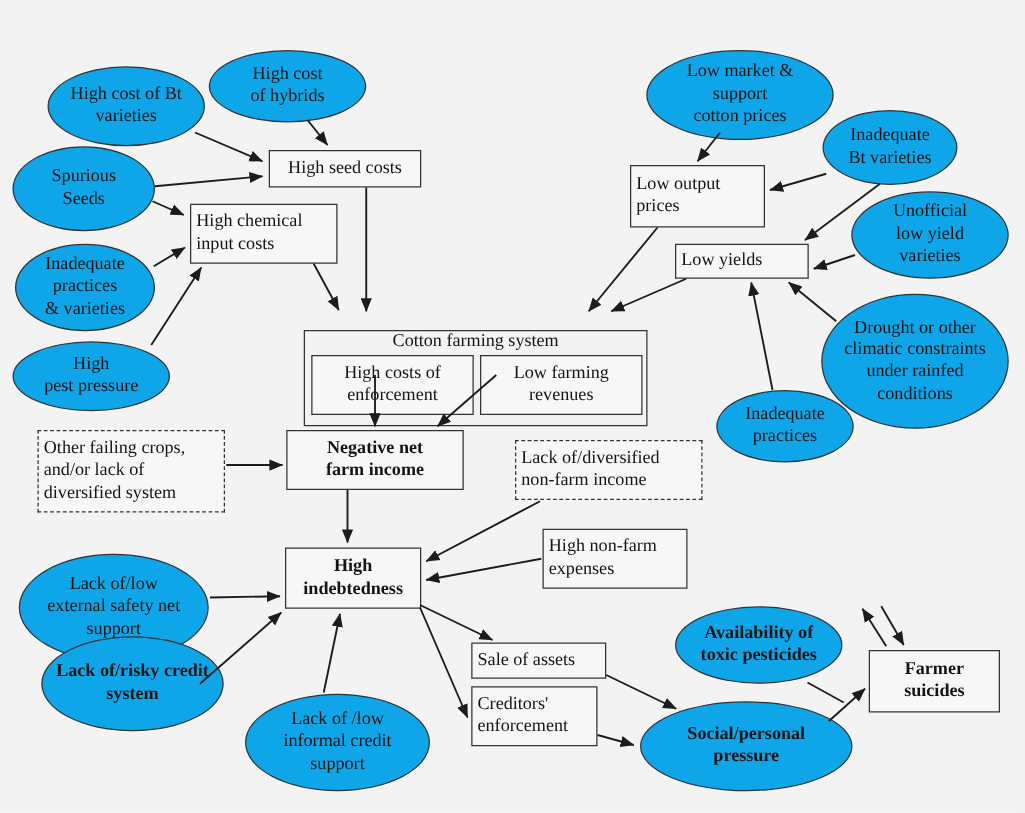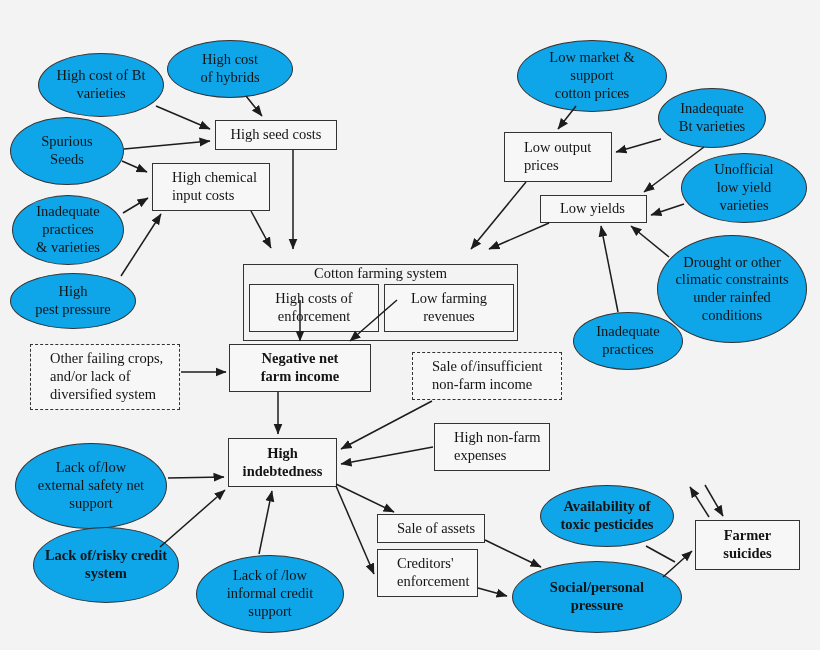--- a/index.html
+++ b/index.html
@@ -13,21 +13,21 @@
   .node {
     position:absolute; box-sizing:border-box;
     display:flex; align-items:center; justify-content:center;
     text-align:center; font-size:14.5px; line-height:1.22;
   }
   .node > span { white-space:pre-line; display:block; }
   .rect { border:1.6px solid #333; background:#f7f7f7; }
   .ellipse { border:1.6px solid #333; border-radius:50%; background:#0ea5e9; }
   .dashed { border-style:dashed; }
   .bold { font-weight:bold;align-items:center; }
-  .left { justify-content:flex-start; text-align:left; padding-left:19px; }
+  .left { justify-content:flex-start; text-align:left; padding-left:4px; }
   .container-box { background:transparent;margin-top:32px; }
   .container-label {
     position:absolute; top:0px; left:0; right:0;
     text-align:center; font-size:14.5px;
   }
 </style>
 </head>
 <body>
 
 <div class="stage">
@@ -108,38 +108,38 @@
   <div class="node rect dashed left" style="left:30px;top:344px;width:150px;height:66px">
       <span>Other failing crops,
 and/or lack of
 diversified system</span>
     </div>
   <div class="node rect bold" style="left:229px;top:344px;width:142px;height:48px">
       <span>Negative net
 farm income</span>
     </div>
   <div class="node rect dashed left" style="left:412px;top:352px;width:150px;height:48px">
-      <span>Sale of/insufficient
+      <span>Lack of/diversified
 non-farm income</span>
     </div>
   <div class="node rect bold" style="left:228px;top:438px;width:109px;height:49px">
       <span>High
 indebtedness</span>
     </div>
   <div class="node rect left" style="left:434px;top:423px;width:116px;height:48px">
       <span>High non-farm
 expenses</span>
     </div>
 
   <div class="node ellipse" style="left:15px;top:443px;width:152px;height:86px">
       <span>Lack of/low
 external safety net
 support</span>
     </div>
-  <div class="node ellipse bold" style="left:33px;top:527px;width:146px;height:76px">
+  <div class="node ellipse bold" style="left:33px;top:509px;width:146px;height:76px">
       <span>Lack of/risky credit
 system</span>
     </div>
   <div class="node ellipse" style="left:196px;top:555px;width:148px;height:78px">
       <span>Lack of /low
 informal credit
 support</span>
     </div>
 
   <div class="node rect left" style="left:377px;top:514px;width:108px;height:29px">

